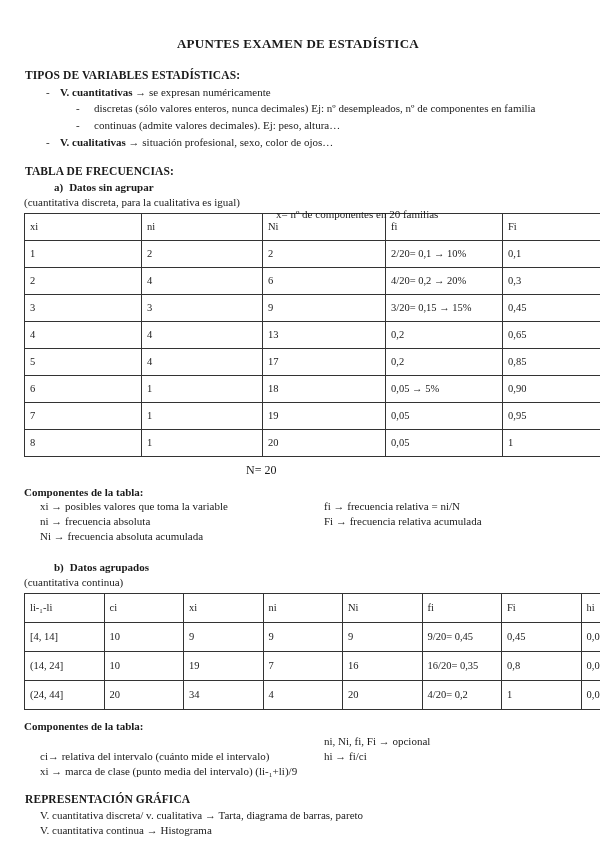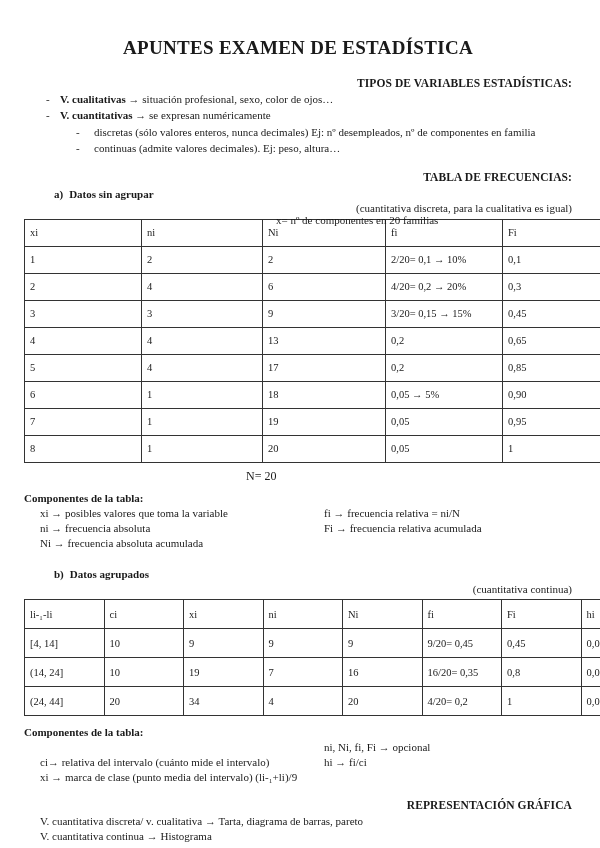--- a/index.html
+++ b/index.html
@@ -19,30 +19,29 @@
   .page {
     position: relative;
     width: 600px;
     height: 848px;
     box-sizing: border-box;
     padding: 36px 28px 10px 24px;
   }
   .doc-title {
     text-align: center;
     font-weight: bold;
-    font-size: 19px;
+    font-size: 13px;
     letter-spacing: 0.3px;
     margin: 0 0 16px 0;
   }
   .sec-heading {
     font-weight: bold;
     font-size: 11.5px;
     letter-spacing: 0.1px;
     margin: 0 0 3px 1px;
-    text-align: right;
   }
   .sec-heading.spaced-top { margin-top: 14px; }
 
   ul.dash-list {
     list-style: none;
     margin: 0;
     padding: 0;
   }
   ul.dash-list > li {
     position: relative;
@@ -76,21 +75,20 @@
   .sub-item {
     font-weight: bold;
     margin: 3px 0 1px 30px;
     font-size: 11px;
   }
   .sub-item .marker { margin-right: 6px; }
 
   .note-line {
     margin: 1px 0 3px 0;
     position: relative;
-    text-align: right;
   }
   .note-line .right-note {
     position: absolute;
     left: 252px;
     top: 12px;
     white-space: nowrap;
   }
 
   table.freq {
     border-collapse: collapse;
@@ -152,28 +150,28 @@
 <body>
 
 <div class="page">
 
   <div class="doc-title">APUNTES EXAMEN DE ESTADÍSTICA</div>
 
   <div class="sec-heading">TIPOS DE VARIABLES ESTADÍSTICAS:</div>
 
   <ul class="dash-list">
     <li>
-      <span class="bold">V. cualitativas</span><span> → situación profesional, sexo, color de ojos…</span>
-    </li>
-    <li>
       <span class="bold">V. cuantitativas</span><span> → se expresan numéricamente</span>
       <ul class="dash-sub">
         <li>discretas (sólo valores enteros, nunca decimales) Ej: nº desempleados, nº de componentes en familia</li>
         <li>continuas (admite valores decimales). Ej: peso, altura…</li>
       </ul>
+    </li>
+    <li>
+      <span class="bold">V. cualitativas</span><span> → situación profesional, sexo, color de ojos…</span>
     </li>
   </ul>
 
   <div class="sec-heading spaced-top">TABLA DE FRECUENCIAS:</div>
 
   <div class="sub-item">
     <span class="marker">a)</span><span>Datos sin agrupar</span>
   </div>
 
   <div class="note-line">

